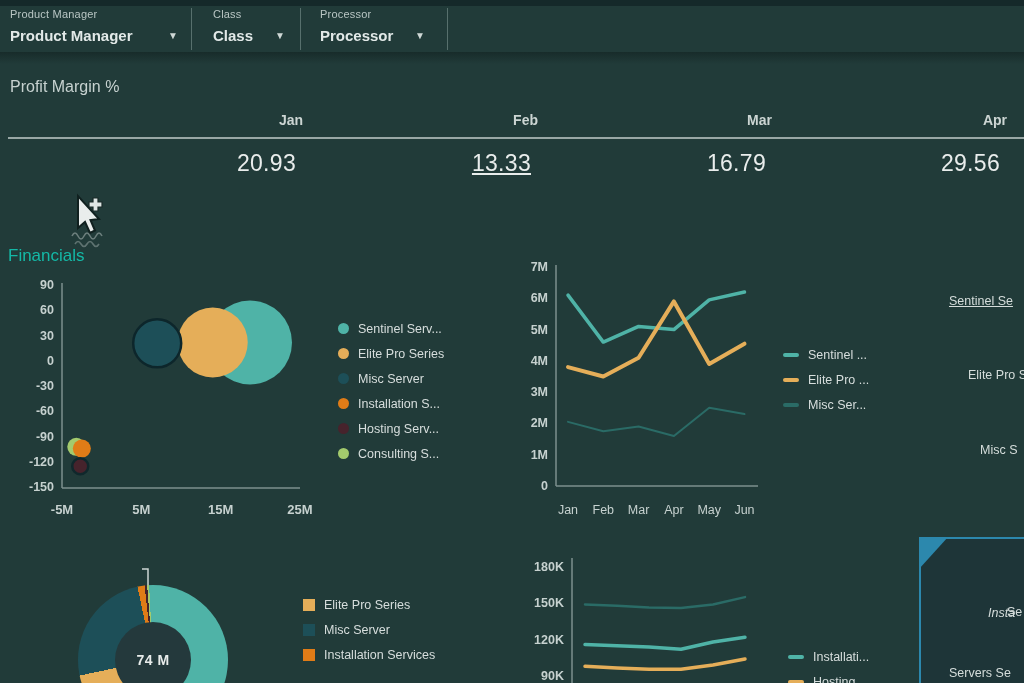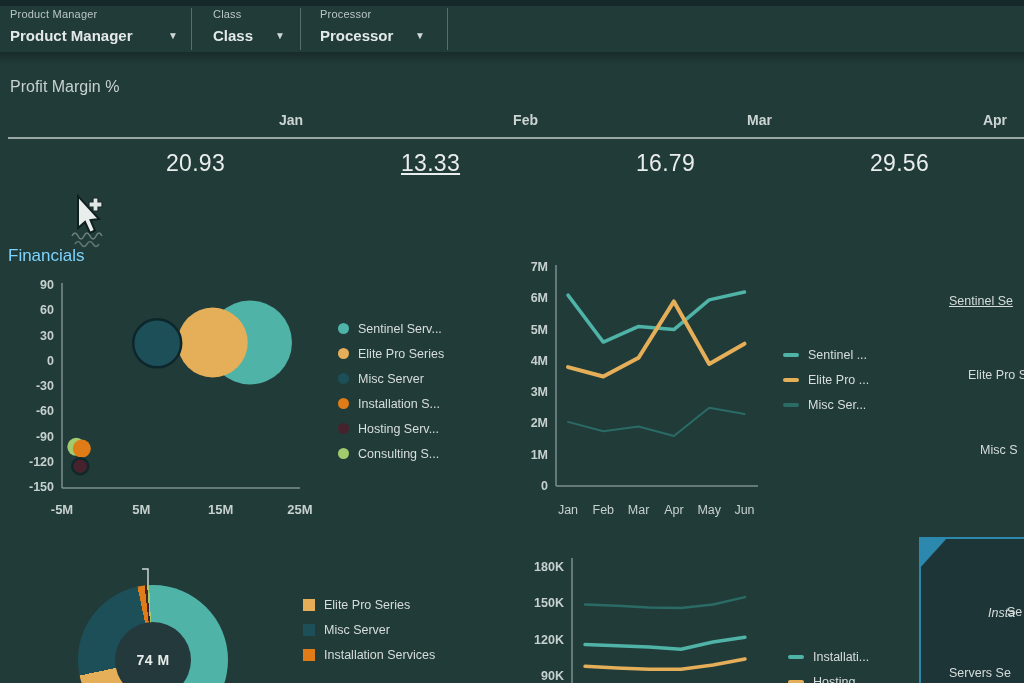--- a/index.html
+++ b/index.html
@@ -20,23 +20,23 @@
   .filter .fvalue-row{display:flex;align-items:center;justify-content:space-between;margin-top:7px;}
   .filter .fvalue{font-size:15px;font-weight:600;color:#e2e9e8;}
   .filter .chev{font-size:10px;color:#cfd8d6;margin-left:14px;}
   .vdiv{top:8px;width:1px;height:42px;background:#57706d;}
   #topbar-shadow{left:0;top:52px;width:1024px;height:12px;
     background:linear-gradient(rgba(8,18,18,.38),rgba(8,18,18,0));}
   
   #pm-title{left:10px;top:78px;font-size:16px;color:#c7d2d0;}
   .pm-head{top:112px;width:100px;text-align:right;font-size:14px;font-weight:700;color:#ccd5d3;}
   #pm-line{left:8px;top:137px;width:1016px;height:2px;background:#aebbb9;opacity:.85;}
-  .pm-val{top:150px;width:130px;font-size:23px;color:#e9edec;letter-spacing:.3px;}
-  
-  #fin-title{left:8px;top:246px;font-size:17px;color:#7dd3fc;}
+  .pm-val{top:150px;width:130px;text-align:right;font-size:23px;color:#e9edec;letter-spacing:.3px;}
+  
+  #fin-title{left:8px;top:246px;font-size:17px;color:#14b8a6;}
   
   .legend{display:flex;flex-direction:column;text-align:right;}
   .legend .litem{display:flex;align-items:center;height:25px;}
   .legend .dot{width:11px;height:11px;border-radius:50%;margin-right:9px;flex:0 0 auto;}
   .legend .sq{width:12px;height:12px;margin-right:9px;flex:0 0 auto;}
   .legend .dash{width:16px;height:4px;border-radius:2px;margin-right:9px;flex:0 0 auto;}
   .legend .ltext{font-size:12.5px;color:#d7dedd;white-space:nowrap;}
   
   #donut{left:78px;top:585px;width:150px;height:150px;border-radius:50%;}
   #donut-hole{left:115px;top:622px;width:76px;height:76px;border-radius:50%;background:#24393c;

